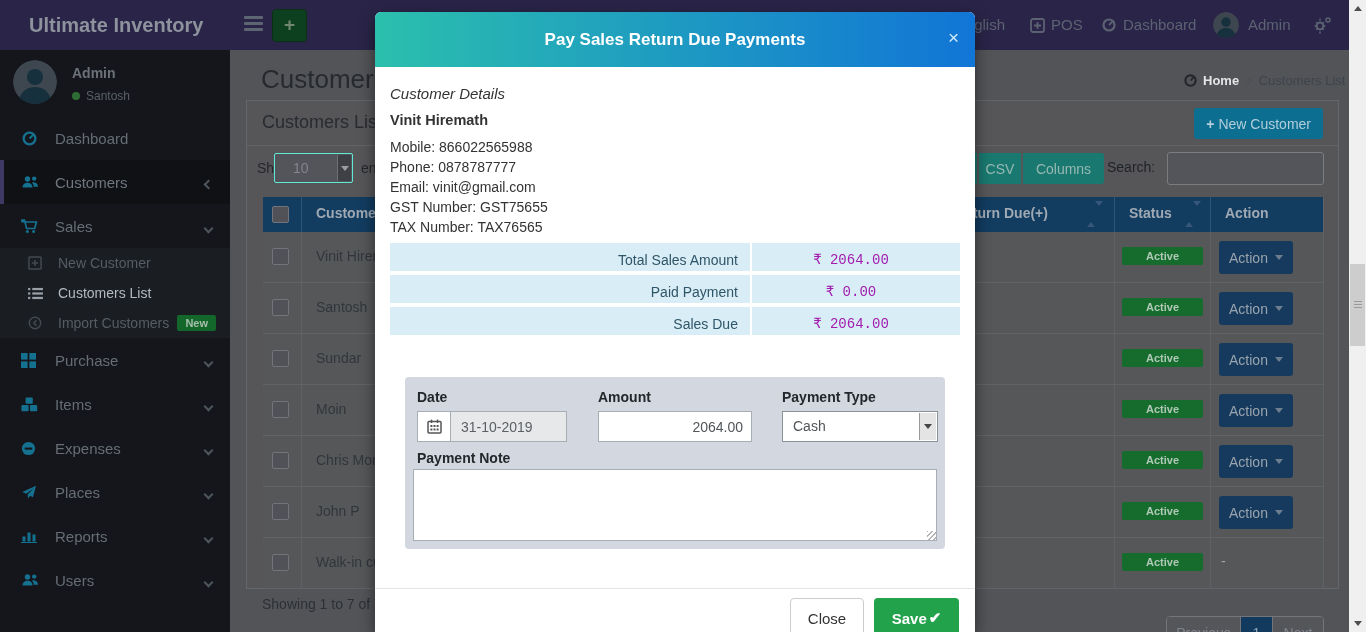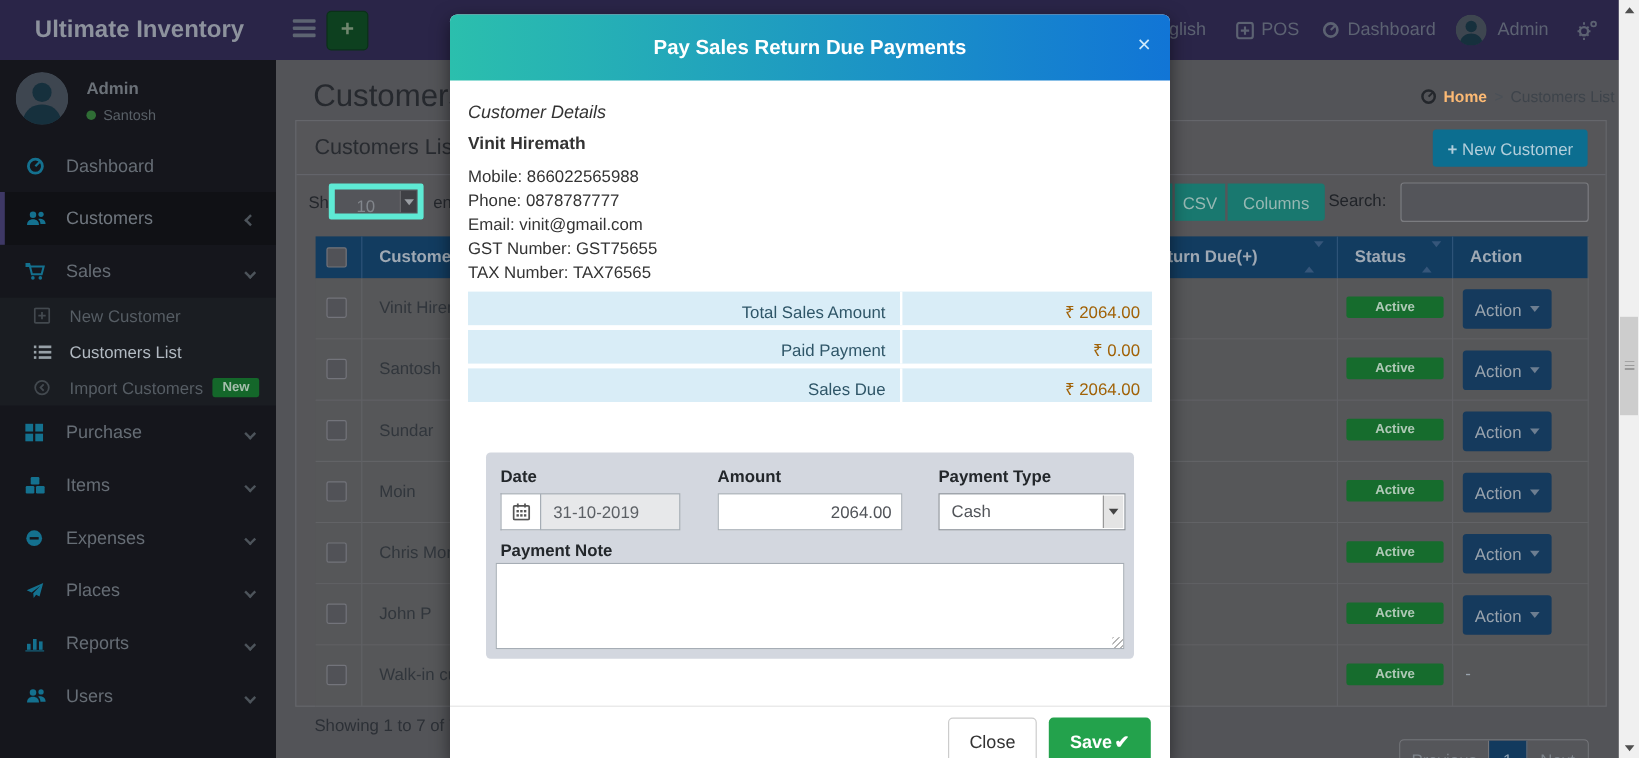--- a/index.html
+++ b/index.html
@@ -43,29 +43,29 @@
   .new-badge { margin-left:auto; background:#14672a; color:#a6bfad; font-size:11px; font-weight:700;
                padding:2px 8px; border-radius:2px; }
   .chev { display:inline-block; width:7px; height:7px; border-left:2px solid currentColor; border-bottom:2px solid currentColor; }
   .chev.left { transform:rotate(-45deg); }
   .chev.down { transform:rotate(45deg); margin-top:-3px; }
 
   
   .page-title { position:absolute; left:261px; top:64px; font-size:26px; color:#26292e; z-index:1; }
   .breadcrumb { position:absolute; left:1183px; top:73px; display:flex; align-items:center; gap:6px;
                 font-size:13px; color:#3e444b; z-index:1; }
-  .breadcrumb .home { color:#fdba74; font-weight:700; display:flex; align-items:center; gap:5px; }
+  .breadcrumb .home { color:#e5e5e5; font-weight:700; display:flex; align-items:center; gap:5px; }
   .panel { position:absolute; left:246px; top:100px; width:1093px; height:489px; background:#565659;
            border:1px solid #65666b; z-index:1; }
   .panel-heading { position:absolute; left:0; top:0; width:100%; height:45px; border-bottom:1px solid #63646a; }
   .panel-title { position:absolute; left:15px; top:11px; font-size:18px; color:#282b30; }
   .btn-new-customer { position:absolute; right:15px; top:7px; height:31px; padding:0 12px; background:#0c6e90;
                       border-radius:3px; color:#b2cedb; font-size:14px; display:flex; align-items:center; gap:4px; cursor:pointer; }
   .show-label { position:absolute; left:10px; top:59px; font-size:14px; color:#24272c; }
-  .len-select { position:absolute; left:27px; top:52px; width:79px; height:30px; border:5px solid #5eead4;
+  .len-select { position:absolute; left:27px; top:52px; width:79px; height:30px; border:1px solid #5eead4;
                 border-radius:2px; background:#54555a; cursor:pointer; }
   .len-select .val { position:absolute; left:18px; top:6px; font-size:14px; color:#82868c; }
   .arrow-box { position:absolute; right:1px; top:1px; bottom:1px; width:14px; background:#3f4045;
                border-left:1px solid #6e6f73; display:flex; align-items:center; justify-content:center; }
   .caret-down { width:0; height:0; border-left:4px solid transparent; border-right:4px solid transparent;
                 border-top:5px solid currentColor; display:inline-block; }
   .entries-suffix { position:absolute; left:114px; top:59px; font-size:14px; color:#24272c; }
   .dt-btn { position:absolute; top:52px; height:31px; background:#19786f; color:#97b8b3; font-size:14px;
             display:flex; align-items:center; justify-content:center; cursor:pointer; }
   .search-label { position:absolute; left:860px; top:58px; font-size:14px; color:#202328; }
@@ -117,21 +117,21 @@
   .modal-title { width:100%; text-align:center; line-height:55px; color:#fff; font-size:17px; font-weight:700; }
   .modal-close { position:absolute; right:16px; top:0; height:55px; line-height:52px; color:#cfe9fa;
                  font-size:19px; cursor:pointer; }
   .cust-details { position:absolute; left:15px; top:72px; color:#333; font-size:14px; line-height:20px; }
   .cust-details .dh { font-style:italic; font-size:15px; margin-bottom:6px; }
   .cust-details .cn { font-weight:700; font-size:14.5px; margin-bottom:7px; }
   .sum-table { position:absolute; left:15px; top:231px; width:570px; }
   .sum-row { display:flex; height:28px; background:#d9edf7; margin-bottom:4px; }
   .sum-label { flex:0 0 63.5%; text-align:right; padding-right:12px; line-height:35px; color:#2f5668;
                font-size:14px; border-right:2px solid #fff; }
-  .sum-value { flex:1; text-align:right; padding-right:10px; line-height:35px; color:#a16207; font-size:14px; }
+  .sum-value { flex:1; text-align:center; padding-right:10px; line-height:35px; color:#a21caf; font-size:14px;font-family:Liberation Mono, monospace; }
   .pay-form { position:absolute; left:30px; top:365px; width:540px; height:172px; background:#d3d7df; border-radius:4px; }
   .f-label { position:absolute; font-size:14px; font-weight:700; color:#23272b; }
   .date-group { position:absolute; left:12px; top:34px; height:31px; display:flex; }
   .date-addon { width:33px; height:31px; background:#fff; border:1px solid #a6adb5; border-right:none;
                 display:flex; align-items:center; justify-content:center; color:#555; }
   .date-input { width:117px; height:31px; background:#e7e8ea; border:1px solid #a6adb5; color:#5c6065;
                 font-size:14px; padding-left:10px; font-family:"Liberation Sans",sans-serif; }
   .amount-input { position:absolute; left:193px; top:34px; width:154px; height:31px; background:#fff;
                   border:1px solid #a6adb5; color:#515459; font-size:14px; text-align:right; padding-right:8px;
                   font-family:"Liberation Sans",sans-serif; }

